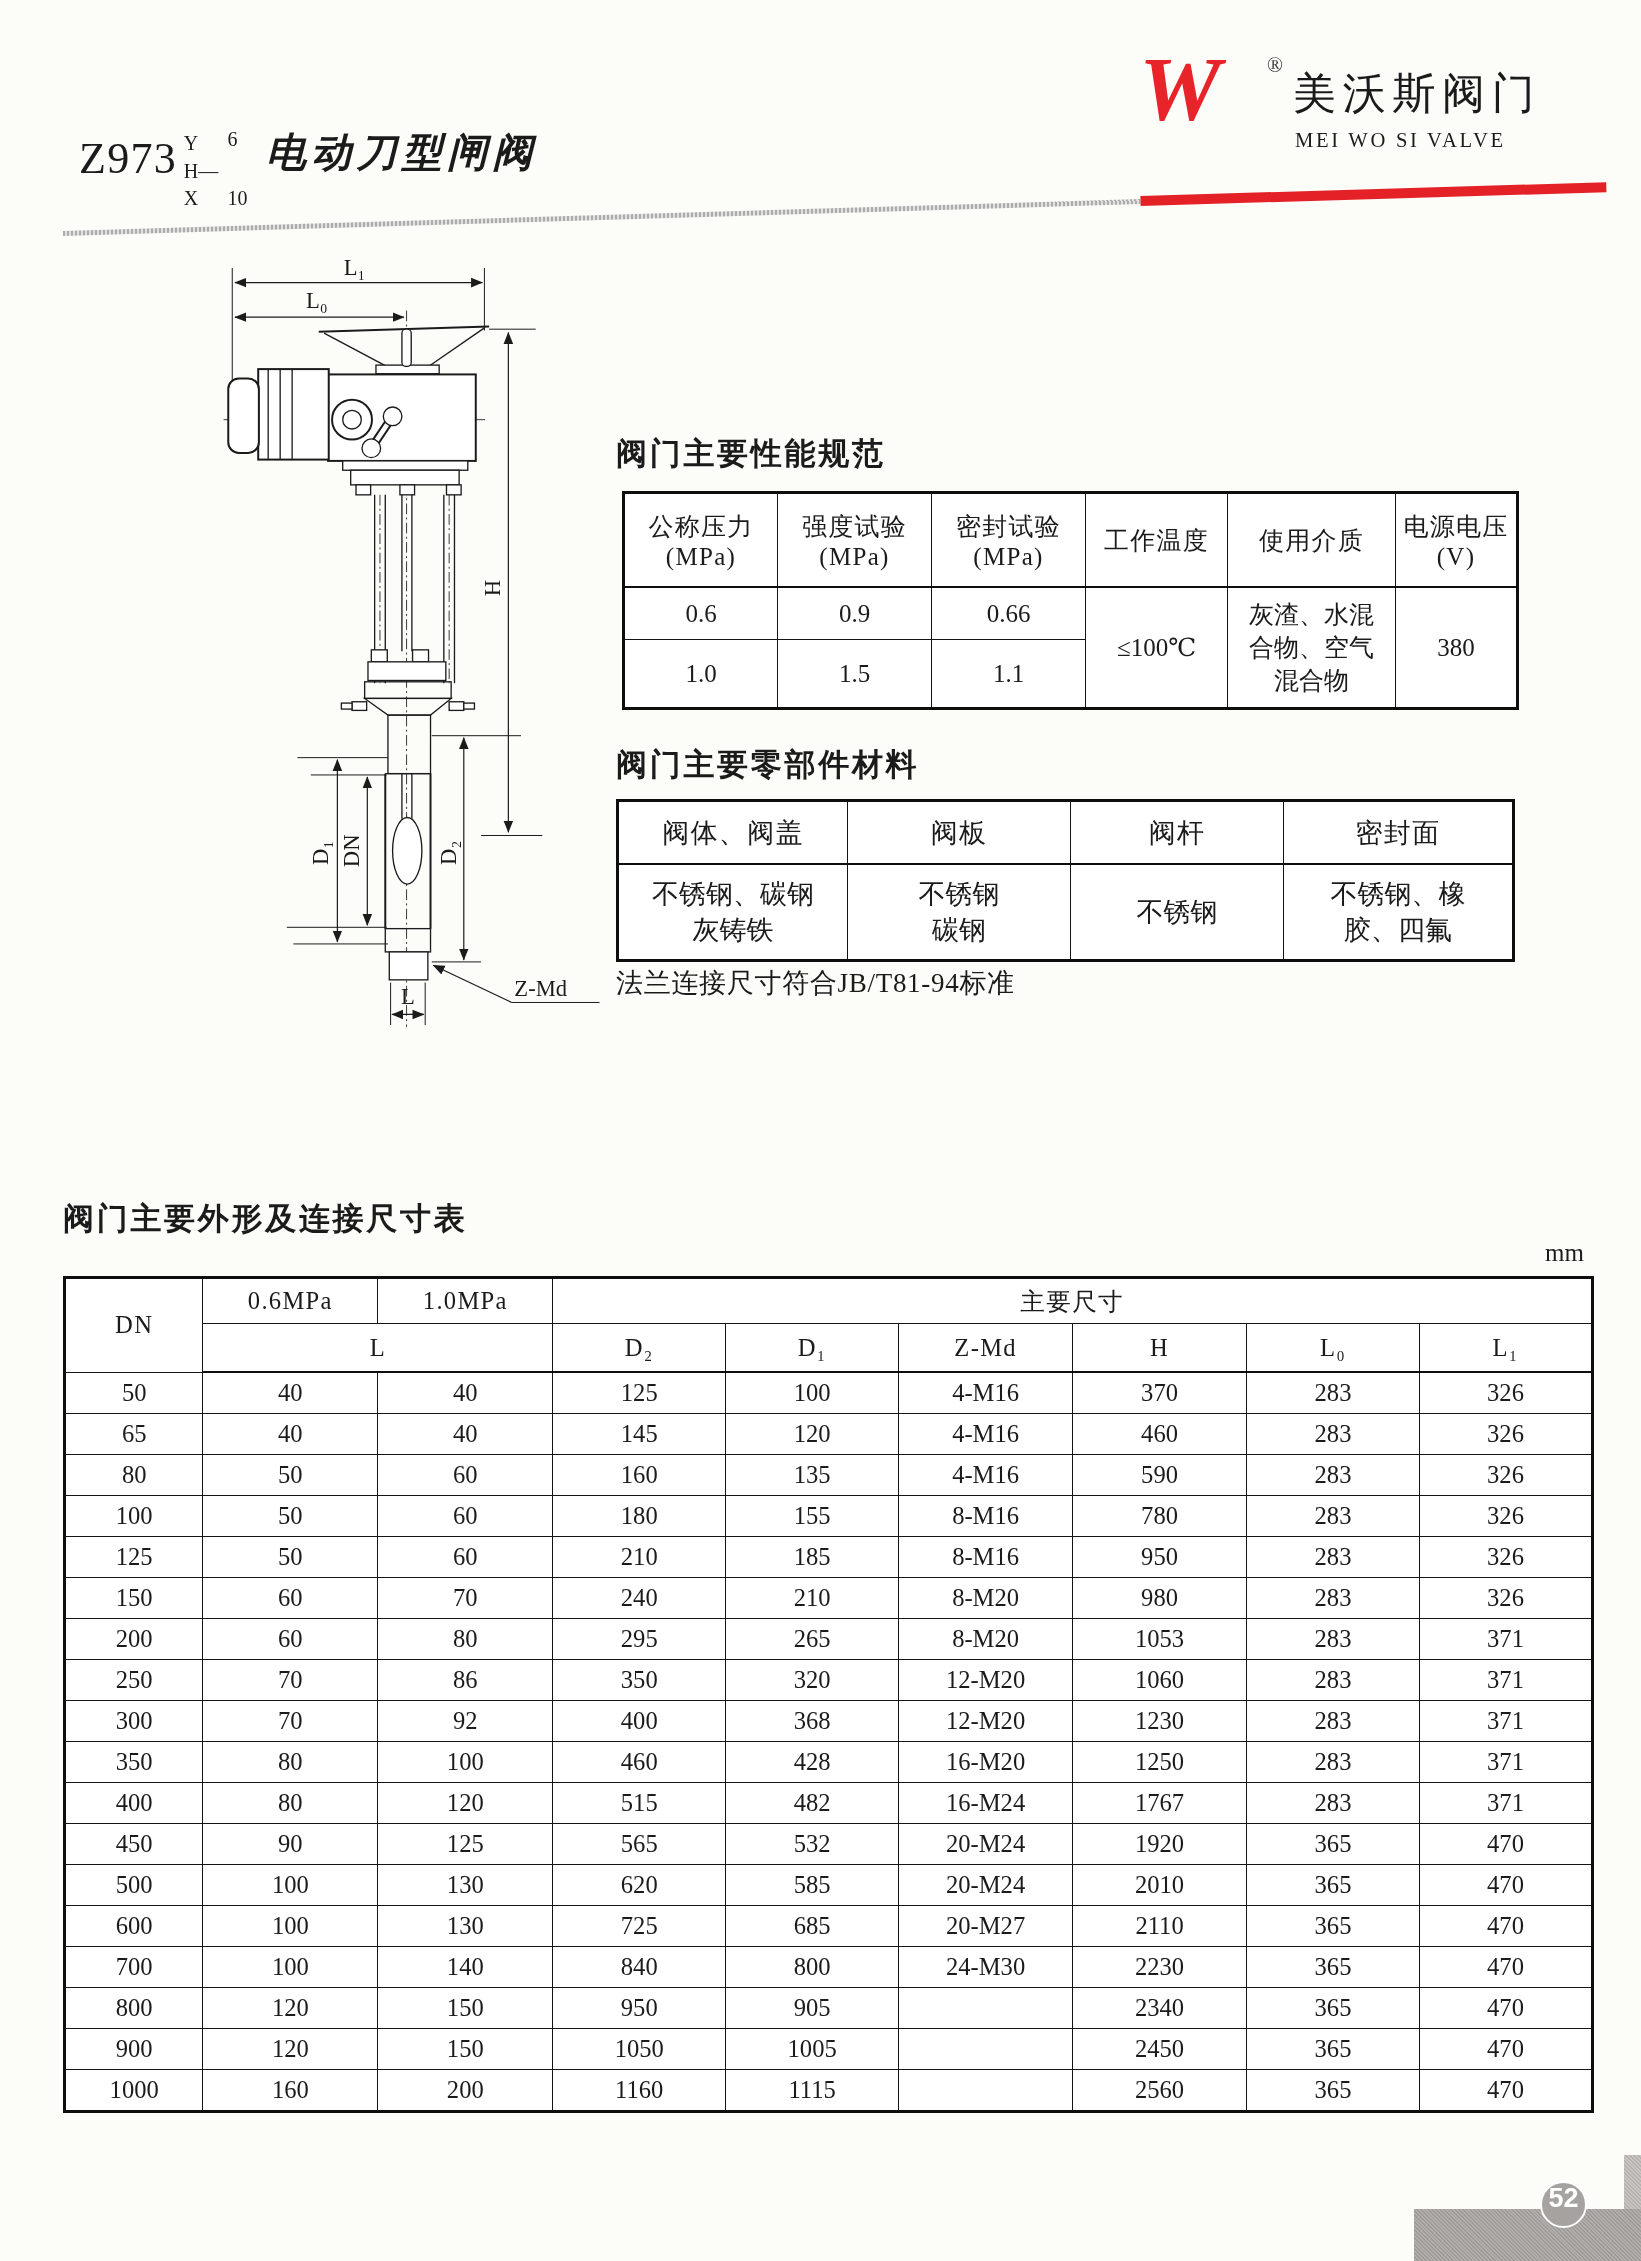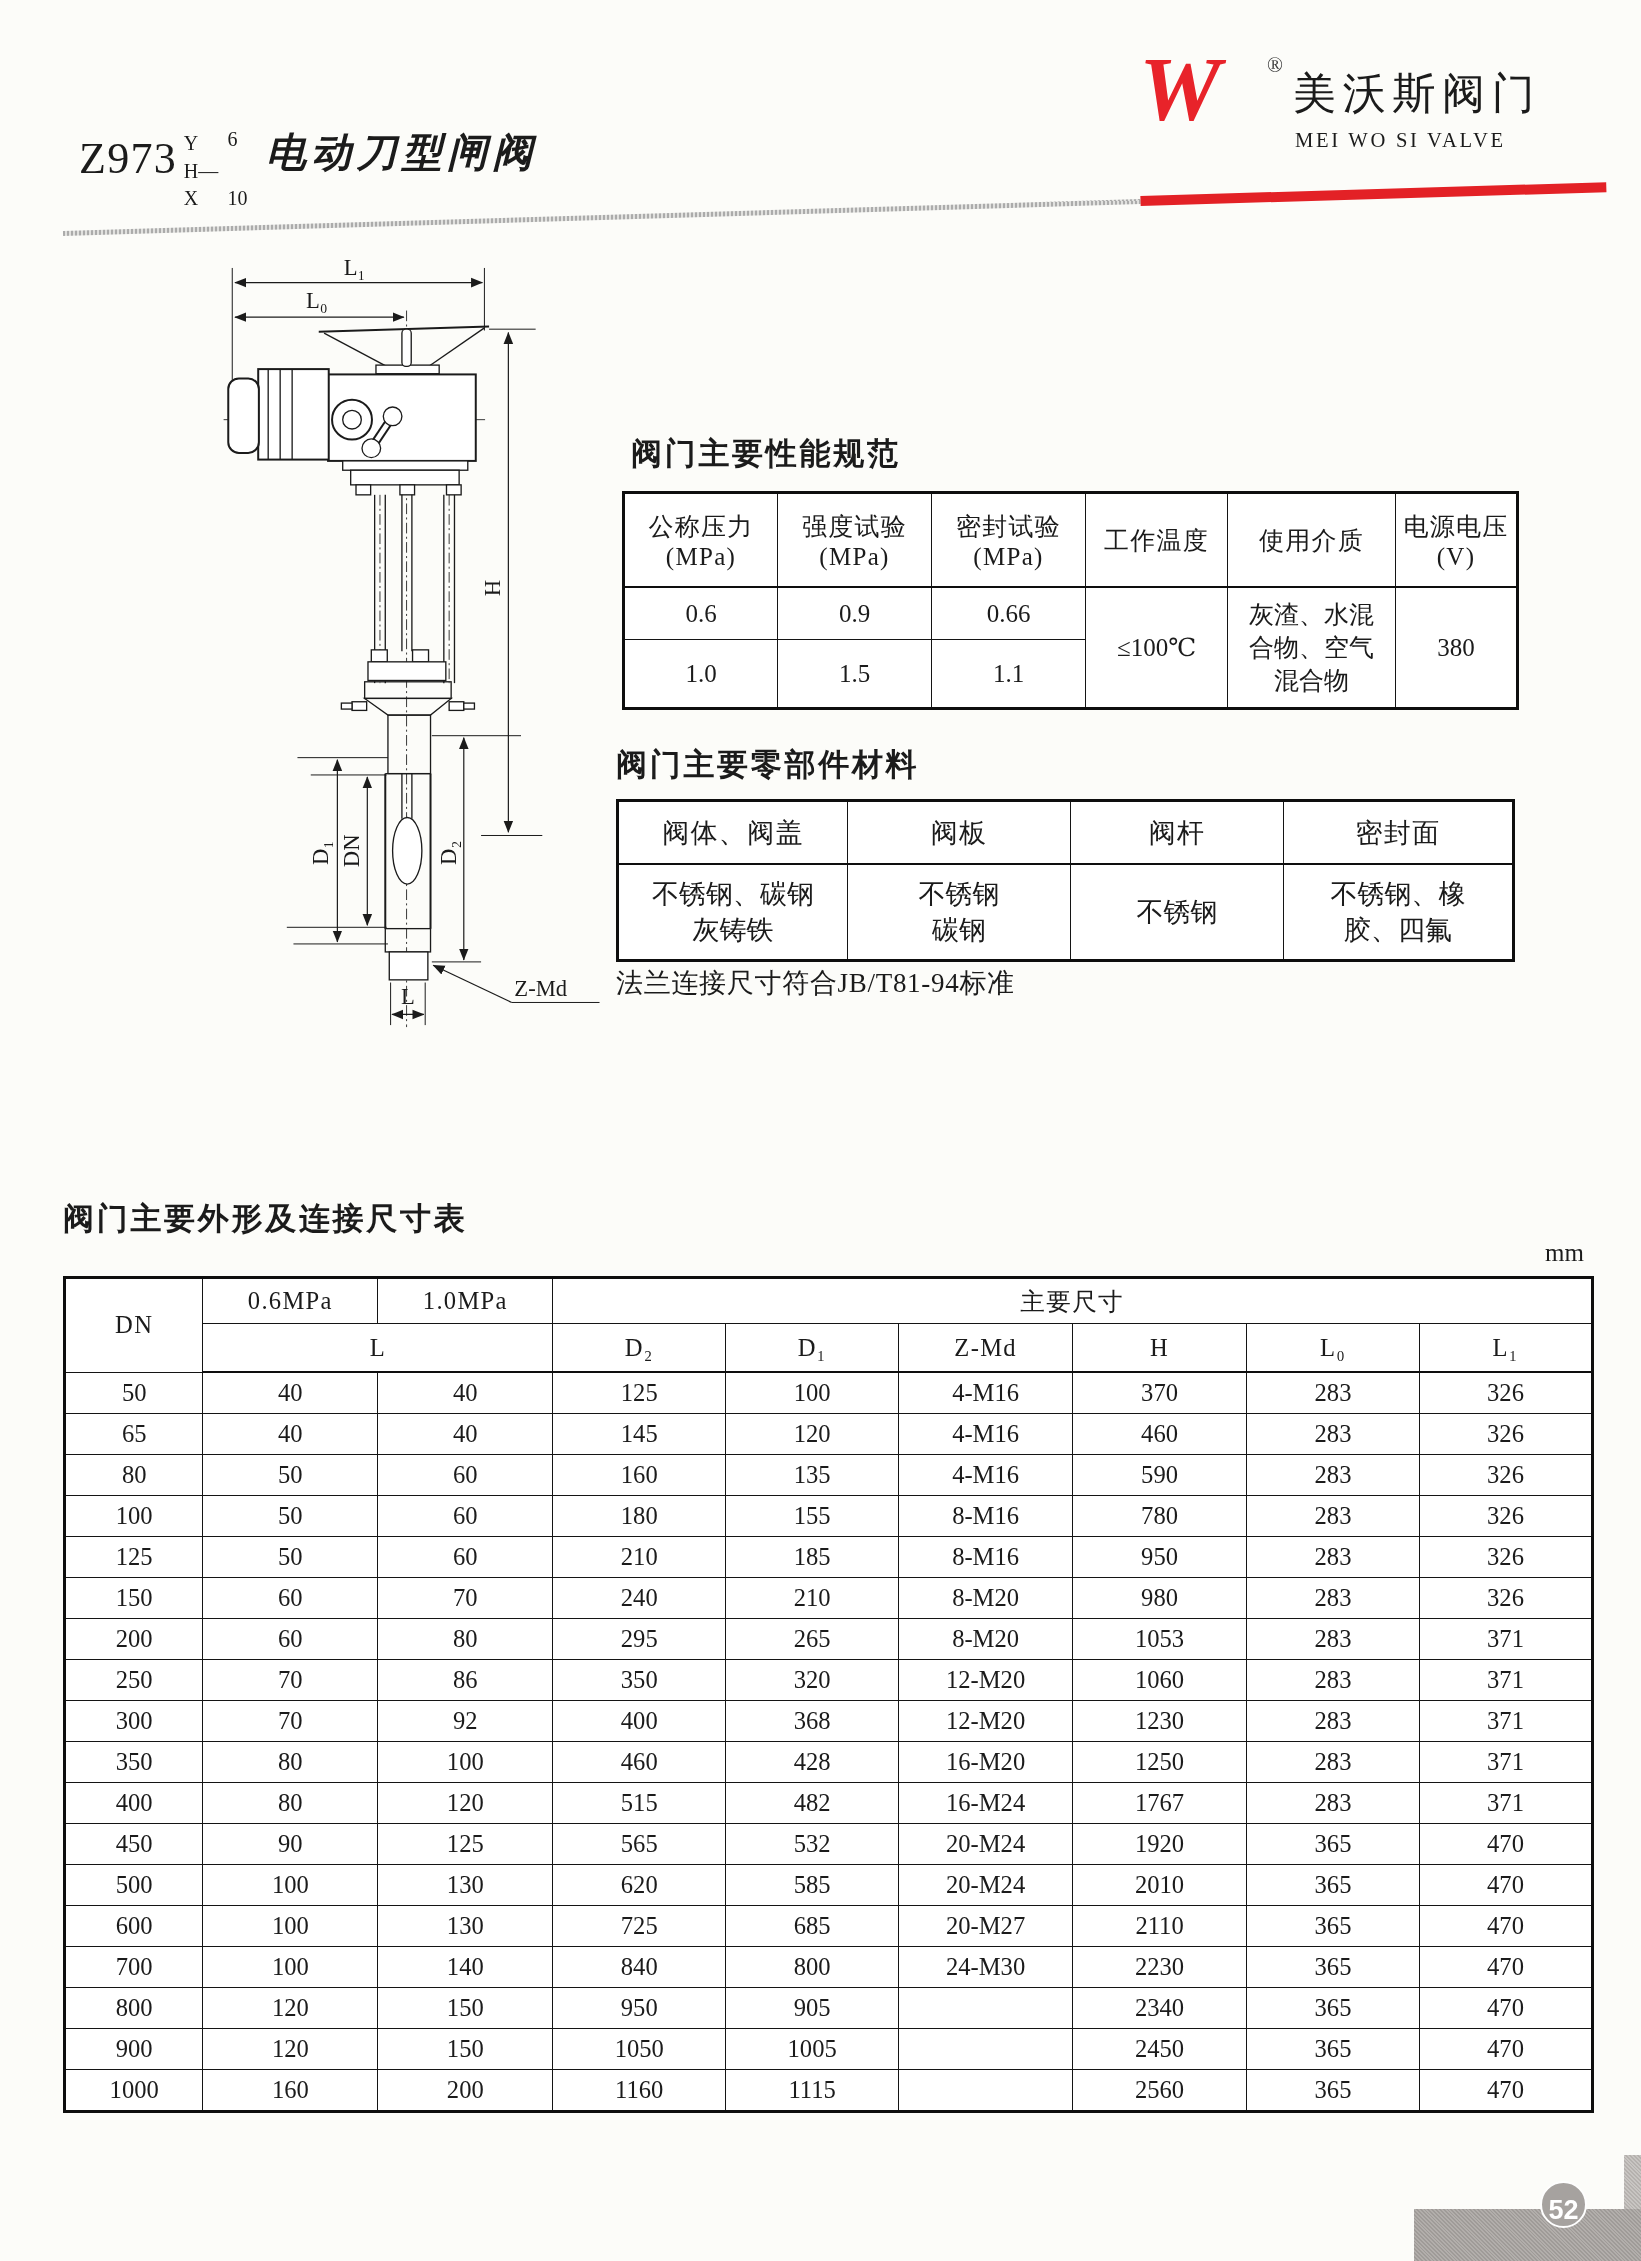--- a/index.html
+++ b/index.html
@@ -69,21 +69,21 @@
   .drawing .cl{stroke:#1b1b1b;stroke-width:1.3;fill:none;stroke-dasharray:16 5 3 5;}
   .drawing text{font-family:"Liberation Serif","DejaVu Serif",serif;font-size:34px;fill:#1b1b1b;}
 
   
   .page-bar{position:absolute;left:1414px;top:2209px;width:228px;height:52px;
             background:repeating-linear-gradient(45deg,#9f9b98 0 1.3px,#b2aeab 1.3px 2.7px);}
   .page-edge{position:absolute;left:1624px;top:2155px;width:18px;height:106px;
              background:repeating-linear-gradient(45deg,#b5b1ae 0 1.3px,#c8c5c2 1.3px 2.7px);}
   .page-circle{position:absolute;left:1540px;top:2181px;width:43px;height:43px;border-radius:50%;
                background:#a6a29f;border:2.7px solid #fefefe;color:#fff;
-               display:flex;align-items:flex-end;justify-content:center;
+               display:flex;align-items:flex-start;justify-content:center;
                font-size:27px;font-weight:bold;font-family:"Liberation Sans",sans-serif;}
 </style>
 </head>
 <body>
 
 <div class="page">
 
   <div class="model-block">
     <span class="model-prefix">Z973</span>
     <span class="model-letters">
@@ -228,21 +228,21 @@
       <line class="dim" x1="458" y1="1146" x2="506" y2="1146" marker-start="url(#ar)" marker-end="url(#ar)"></line>
       <text x="482" y="1130" text-anchor="middle">L</text>
     </g>
     <g>
       <line class="thin" x1="638" y1="1128" x2="770" y2="1128"></line>
       <line class="dim" x1="638" y1="1128" x2="520" y2="1072" marker-end="url(#ar)"></line>
       <text x="642" y="1118" text-anchor="start">Z-Md</text>
     </g>
   </svg>
 
-  <div class="sec-title" style="left:616px;top:433px;margin-left:15px;">阀门主要性能规范</div>
+  <div class="sec-title" style="left:616px;top:433px;">阀门主要性能规范</div>
 
   <div class="tbl perf" style="left:616px;top:491px;padding-left:6px;">
     <table>
       <colgroup>
           <col style="width:154px">
           <col style="width:154px">
           <col style="width:154px">
                 <col style="width:142px">
           <col style="width:168px">
           <col style="width:122px">

